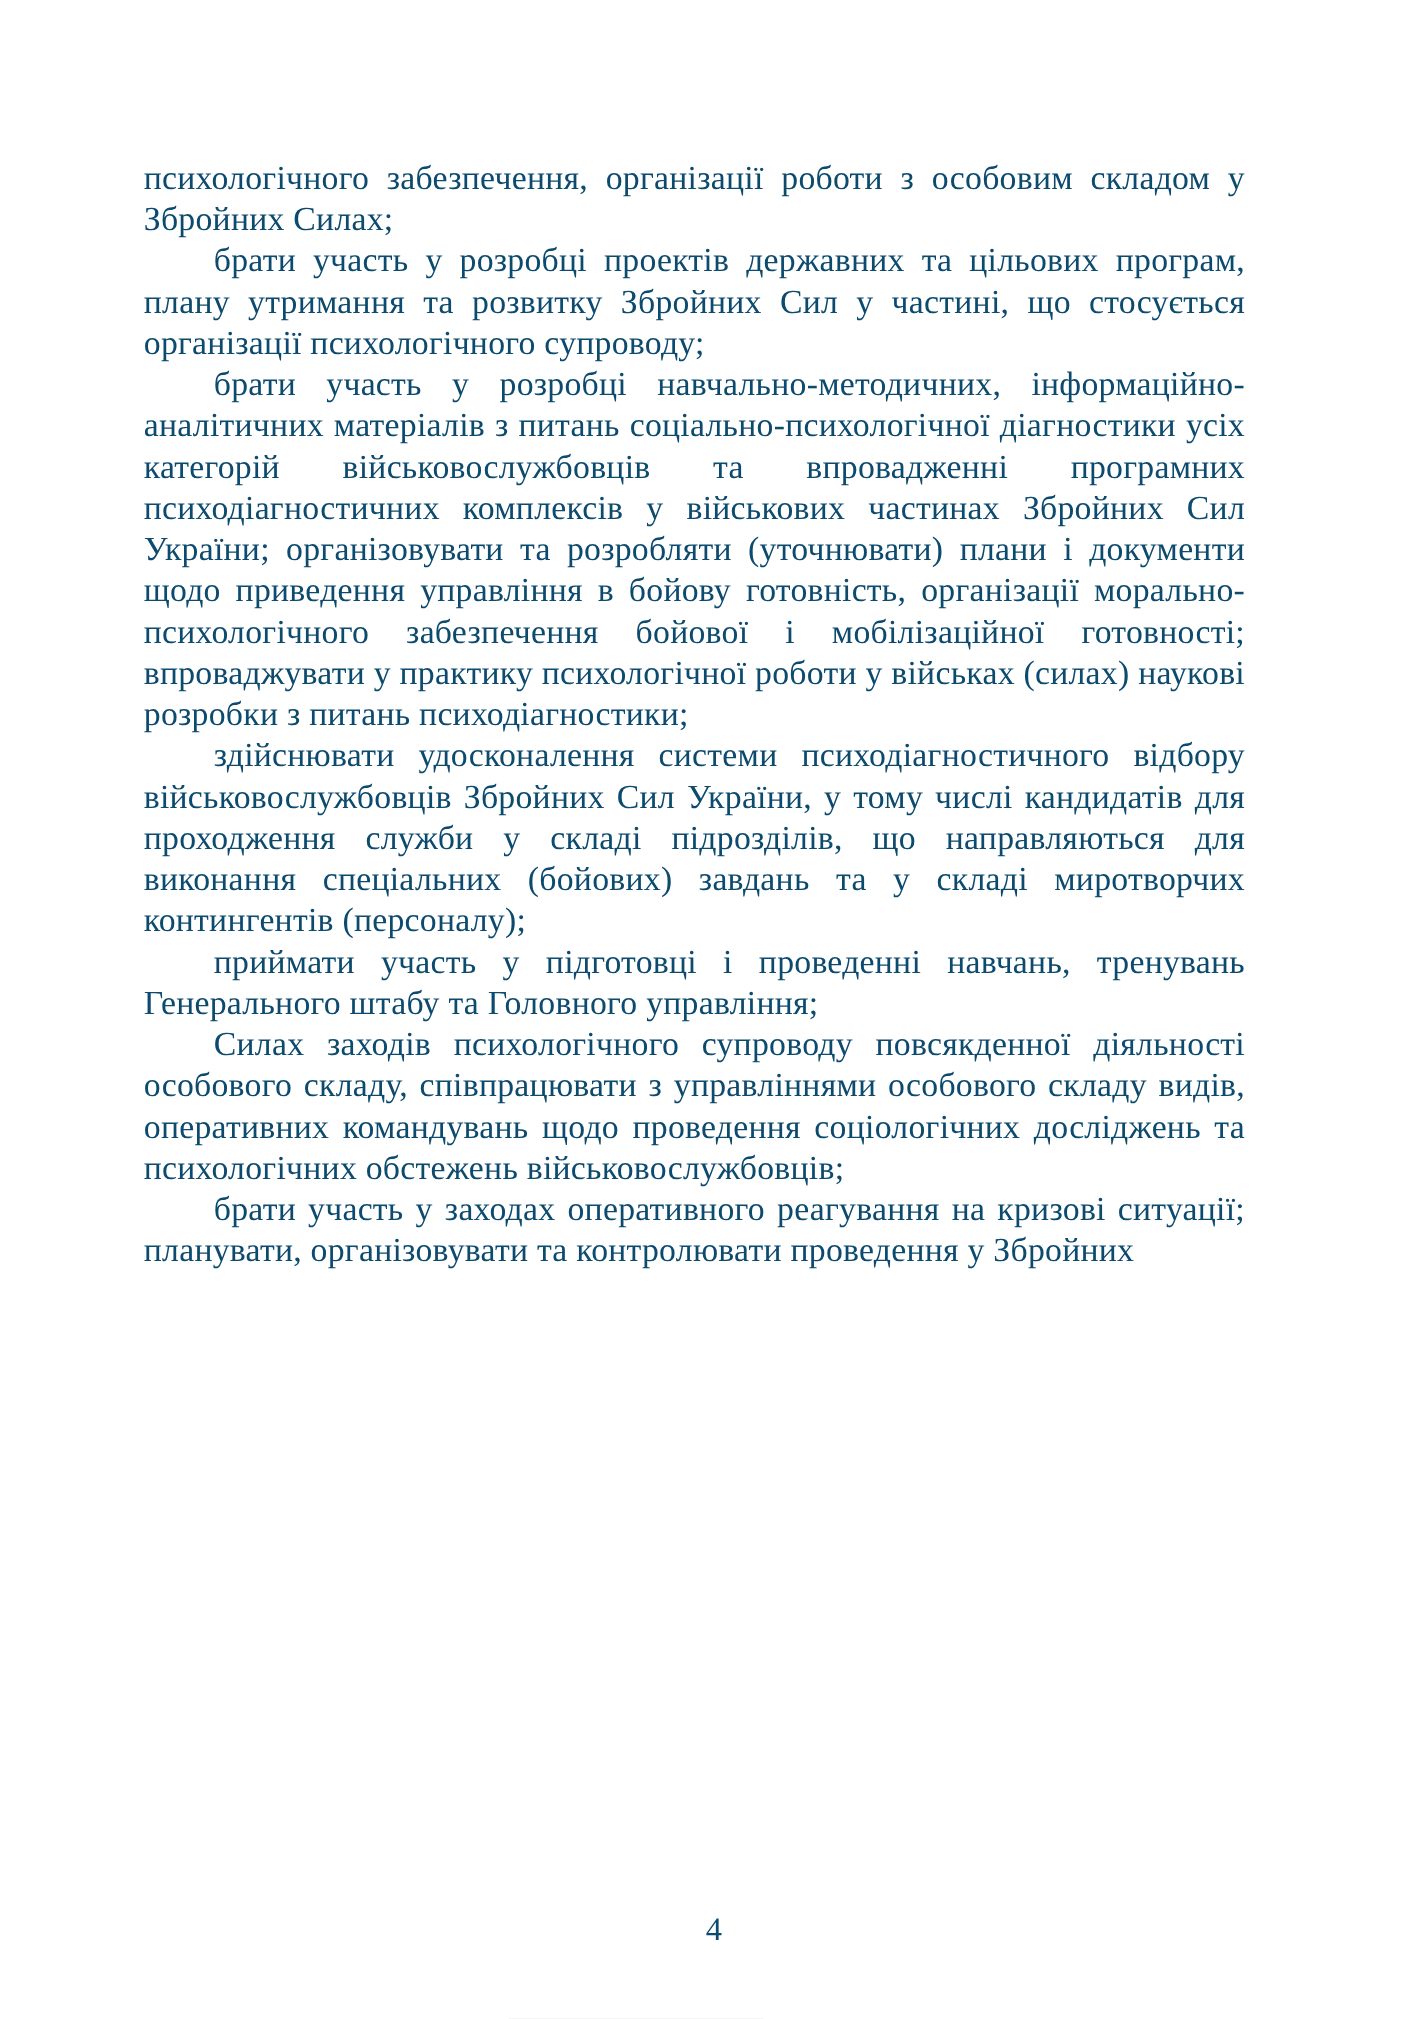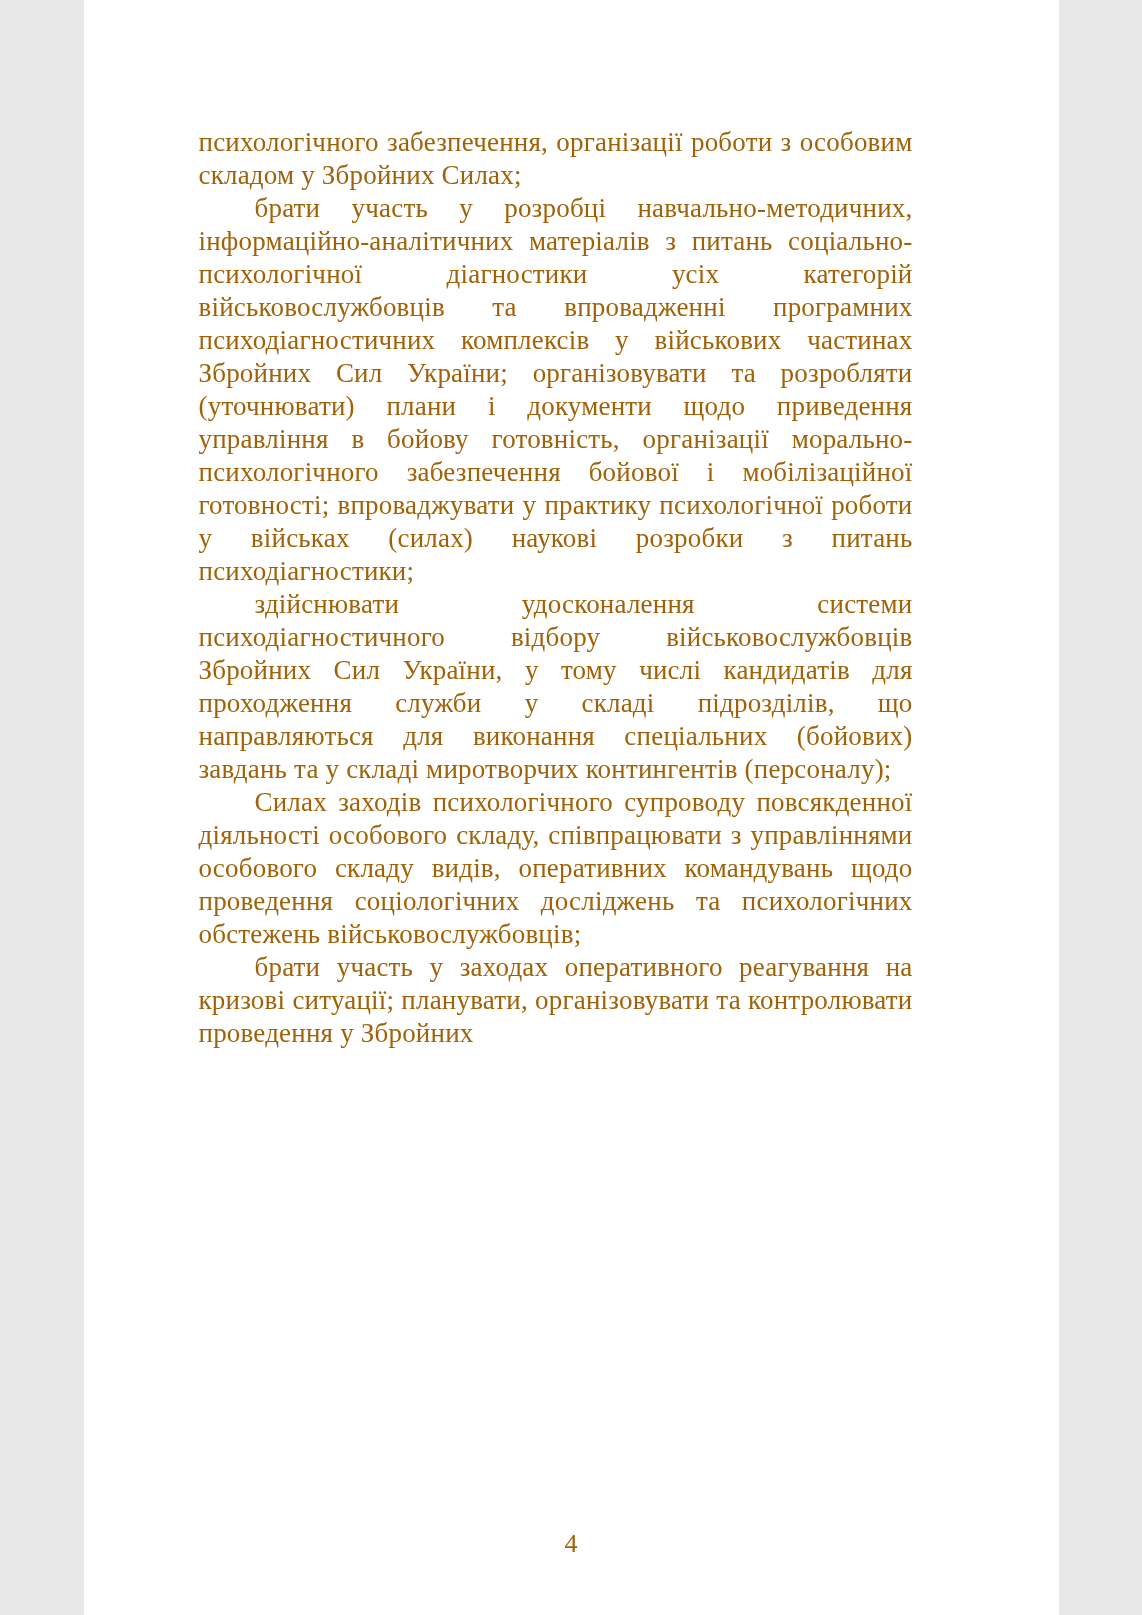--- a/index.html
+++ b/index.html
@@ -3,26 +3,26 @@
 <meta charset="utf-8">
 <style>
   * { box-sizing: border-box; }
   html, body {
     margin: 0;
     padding: 0;
     background: #e8e8e8;
   }
   .page {
     position: relative;
-    width: 975px;
+    width: 1142px;
     height: 1615px;
     margin: 0 auto;
     background: #ffffff;
     font-family: "Liberation Serif", "DejaVu Serif", serif;
-    color: #a16207;
+    color: #0c4a6e;
     overflow: hidden;
   }
   .content {
     position: absolute;
     left: 115px;
     right: 146px;
     top: 126px;
     text-align: justify;
     font-size: 27px;
     line-height: 33px;
@@ -45,19 +45,21 @@
     font-size: 26px;
     line-height: 1;
   }
 </style>
 </head>
 <body>
 
 <div class="page">
   <div class="content">
     <p class="para no-indent">психологічного забезпечення, організації роботи з особовим складом у Збройних Силах;</p>
+    <p class="para">брати участь у розробці проектів державних та цільових програм, плану утримання та розвитку Збройних Сил у частині, що стосується організації психологічного супроводу;</p>
     <p class="para">брати участь у розробці навчально-методичних, інформаційно-аналітичних матеріалів з питань соціально-психологічної діагностики усіх категорій військовослужбовців та впровадженні програмних психодіагностичних комплексів у військових частинах Збройних Сил України; організовувати та розробляти (уточнювати) плани і документи щодо приведення управління в бойову готовність, організації морально-психологічного забезпечення бойової і мобілізаційної готовності; впроваджувати у практику психологічної роботи у військах (силах) наукові розробки з питань психодіагностики;</p>
     <p class="para">здійснювати удосконалення системи психодіагностичного відбору військовослужбовців Збройних Сил України, у тому числі кандидатів для проходження служби у складі підрозділів, що направляються для виконання спеціальних (бойових) завдань та у складі миротворчих контингентів (персоналу);</p>
+    <p class="para">приймати участь у підготовці і проведенні навчань, тренувань Генерального штабу та Головного управління;</p>
     <p class="para">Силах заходів психологічного супроводу повсякденної діяльності особового складу, співпрацювати з управліннями особового складу видів, оперативних командувань щодо проведення соціологічних досліджень та психологічних обстежень військовослужбовців;</p>
     <p class="para">брати участь у заходах оперативного реагування на кризові ситуації; планувати, організовувати та контролювати проведення у Збройних</p>
   </div>
   <div class="page-number">4</div>
 </div>
 
 </body></html>

